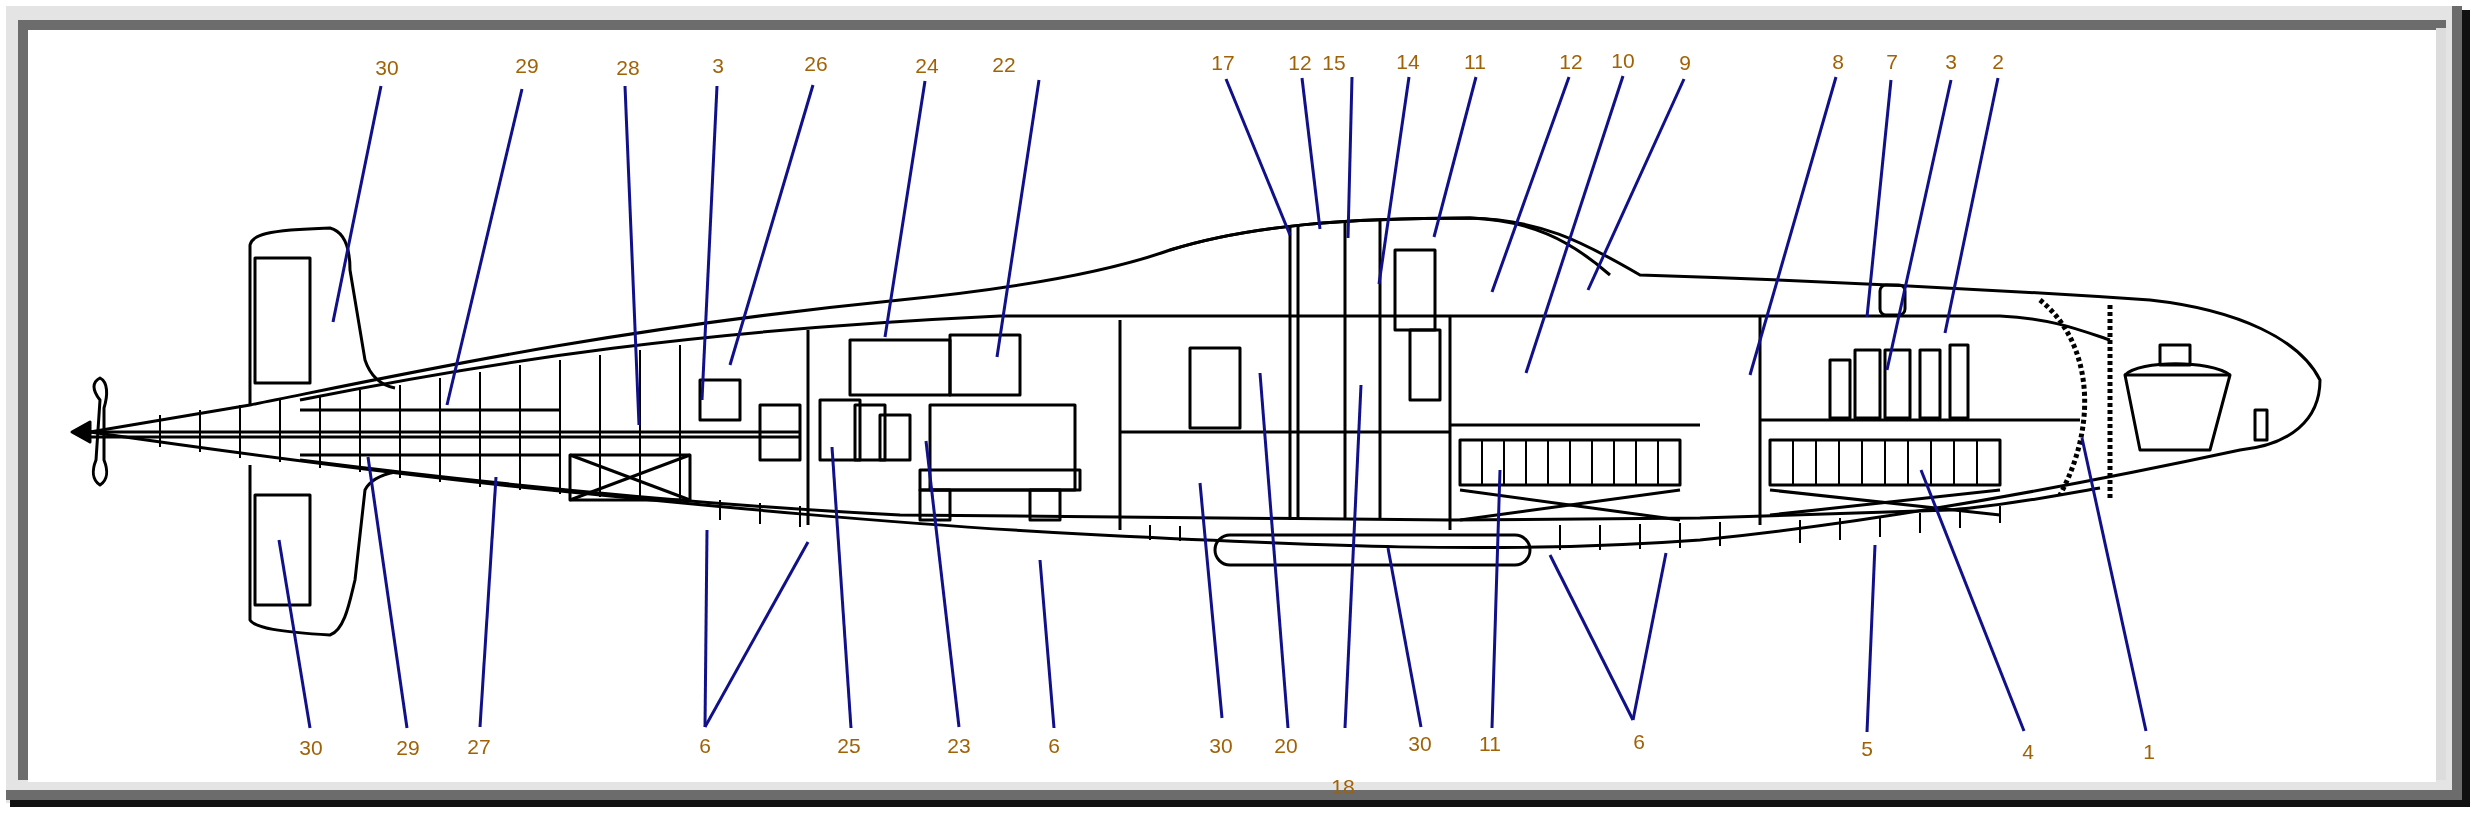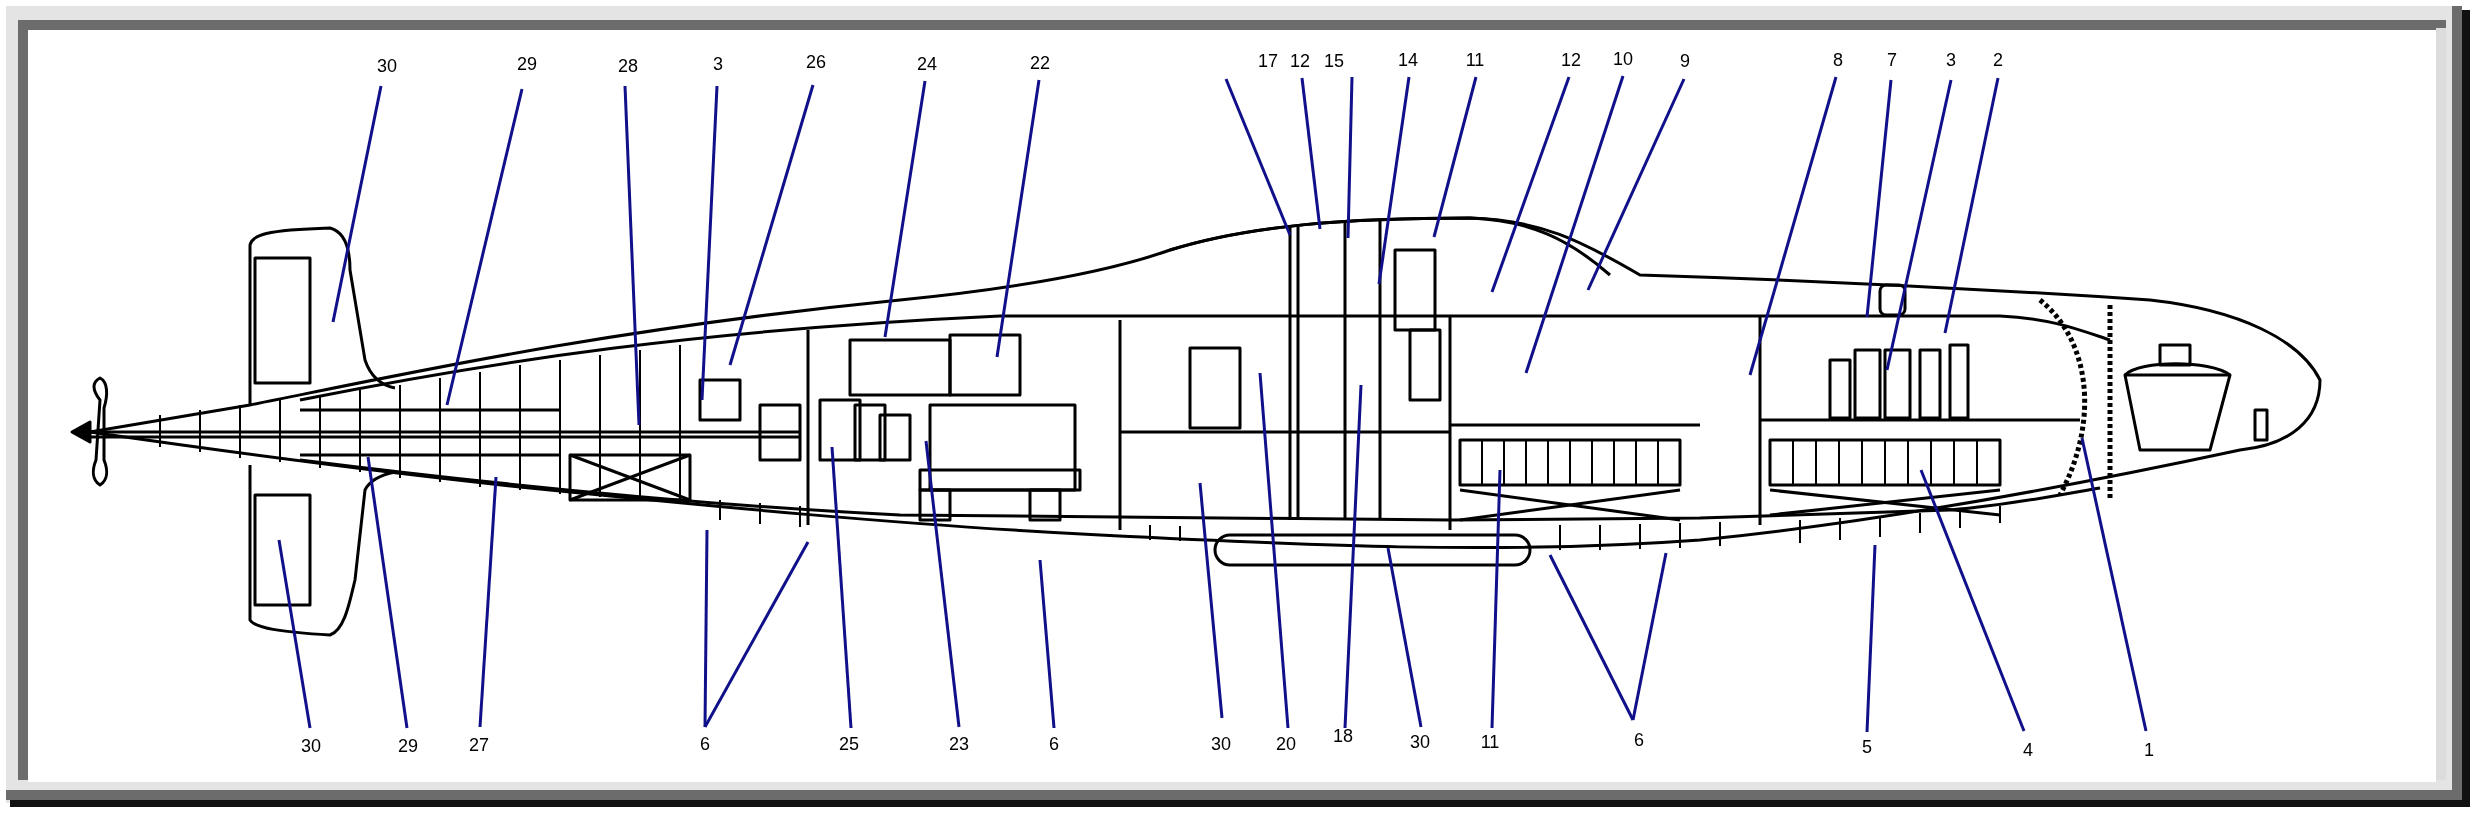--- a/index.html
+++ b/index.html
@@ -7,21 +7,21 @@
   .outer-frame { position: absolute; left: 6px; top: 6px; width: 2456px; height: 797px; background: #e4e4e4; }
   .frame-shadow-bottom { position: absolute; left: 10px; top: 797px; width: 2456px; height: 10px; background: #111; }
   .frame-shadow-right { position: absolute; left: 2460px; top: 10px; width: 10px; height: 797px; background: #111; }
   .frame-dark-bottom { position: absolute; left: 6px; top: 790px; width: 2456px; height: 10px; background: #6c6c6c; }
   .frame-dark-right { position: absolute; left: 2452px; top: 6px; width: 10px; height: 794px; background: #6c6c6c; }
   .frame-inner-top { position: absolute; left: 18px; top: 20px; width: 2428px; height: 10px; background: #6c6c6c; }
   .frame-inner-left { position: absolute; left: 18px; top: 20px; width: 10px; height: 760px; background: #6c6c6c; }
   .frame-inner-light-right { position: absolute; left: 2436px; top: 28px; width: 10px; height: 752px; background: #dcdcdc; }
   .canvas { position: absolute; left: 28px; top: 30px; width: 2408px; height: 752px; background: #ffffff; }
   svg.diagram { position: absolute; left: 0; top: 0; width: 2477px; height: 815px; }
-  .callout-num { position: absolute; font-size: 18px; color: #000000; transform: translateX(-50%); white-space: nowrap; line-height: 1; }
+  .callout-num { position: absolute; font-size: 21px; color: #a16207; transform: translateX(-50%); white-space: nowrap; line-height: 1; }
 </style>
 </head>
 <body>
 
 <div class="outer-frame"></div>
 <div class="frame-shadow-right"></div>
 <div class="frame-shadow-bottom"></div>
 <div class="frame-dark-right"></div>
 <div class="frame-dark-bottom"></div>
 <div class="frame-inner-top"></div>
@@ -205,22 +205,22 @@
     <line x1="2146" y1="731" x2="2082" y2="438"></line>
   </g>
 </svg>
 
 <div class="callout-num" style="left:387px;top:57px">30</div>
 <div class="callout-num" style="left:527px;top:55px">29</div>
 <div class="callout-num" style="left:628px;top:57px">28</div>
 <div class="callout-num" style="left:718px;top:55px">3</div>
 <div class="callout-num" style="left:816px;top:53px">26</div>
 <div class="callout-num" style="left:927px;top:55px">24</div>
-<div class="callout-num" style="left:1040px;top:54px">22</div>
-<div class="callout-num" style="left:1268px;top:52px">17</div>
+<div class="callout-num" style="left:1004px;top:54px">22</div>
+<div class="callout-num" style="left:1223px;top:52px">17</div>
 <div class="callout-num" style="left:1300px;top:52px">12</div>
 <div class="callout-num" style="left:1334px;top:52px">15</div>
 <div class="callout-num" style="left:1408px;top:51px">14</div>
 <div class="callout-num" style="left:1475px;top:51px">11</div>
 <div class="callout-num" style="left:1571px;top:51px">12</div>
 <div class="callout-num" style="left:1623px;top:50px">10</div>
 <div class="callout-num" style="left:1685px;top:52px">9</div>
 <div class="callout-num" style="left:1838px;top:51px">8</div>
 <div class="callout-num" style="left:1892px;top:51px">7</div>
 <div class="callout-num" style="left:1951px;top:51px">3</div>
@@ -228,19 +228,19 @@
 
 <div class="callout-num" style="left:311px;top:737px">30</div>
 <div class="callout-num" style="left:408px;top:737px">29</div>
 <div class="callout-num" style="left:479px;top:736px">27</div>
 <div class="callout-num" style="left:705px;top:735px">6</div>
 <div class="callout-num" style="left:849px;top:735px">25</div>
 <div class="callout-num" style="left:959px;top:735px">23</div>
 <div class="callout-num" style="left:1054px;top:735px">6</div>
 <div class="callout-num" style="left:1221px;top:735px">30</div>
 <div class="callout-num" style="left:1286px;top:735px">20</div>
-<div class="callout-num" style="left:1343px;top:727px">18</div>
+<div class="callout-num" style="left:1343px;top:776px">18</div>
 <div class="callout-num" style="left:1420px;top:733px">30</div>
 <div class="callout-num" style="left:1490px;top:733px">11</div>
 <div class="callout-num" style="left:1639px;top:731px">6</div>
 <div class="callout-num" style="left:1867px;top:738px">5</div>
 <div class="callout-num" style="left:2028px;top:741px">4</div>
 <div class="callout-num" style="left:2149px;top:741px">1</div>
 
 </body></html>

